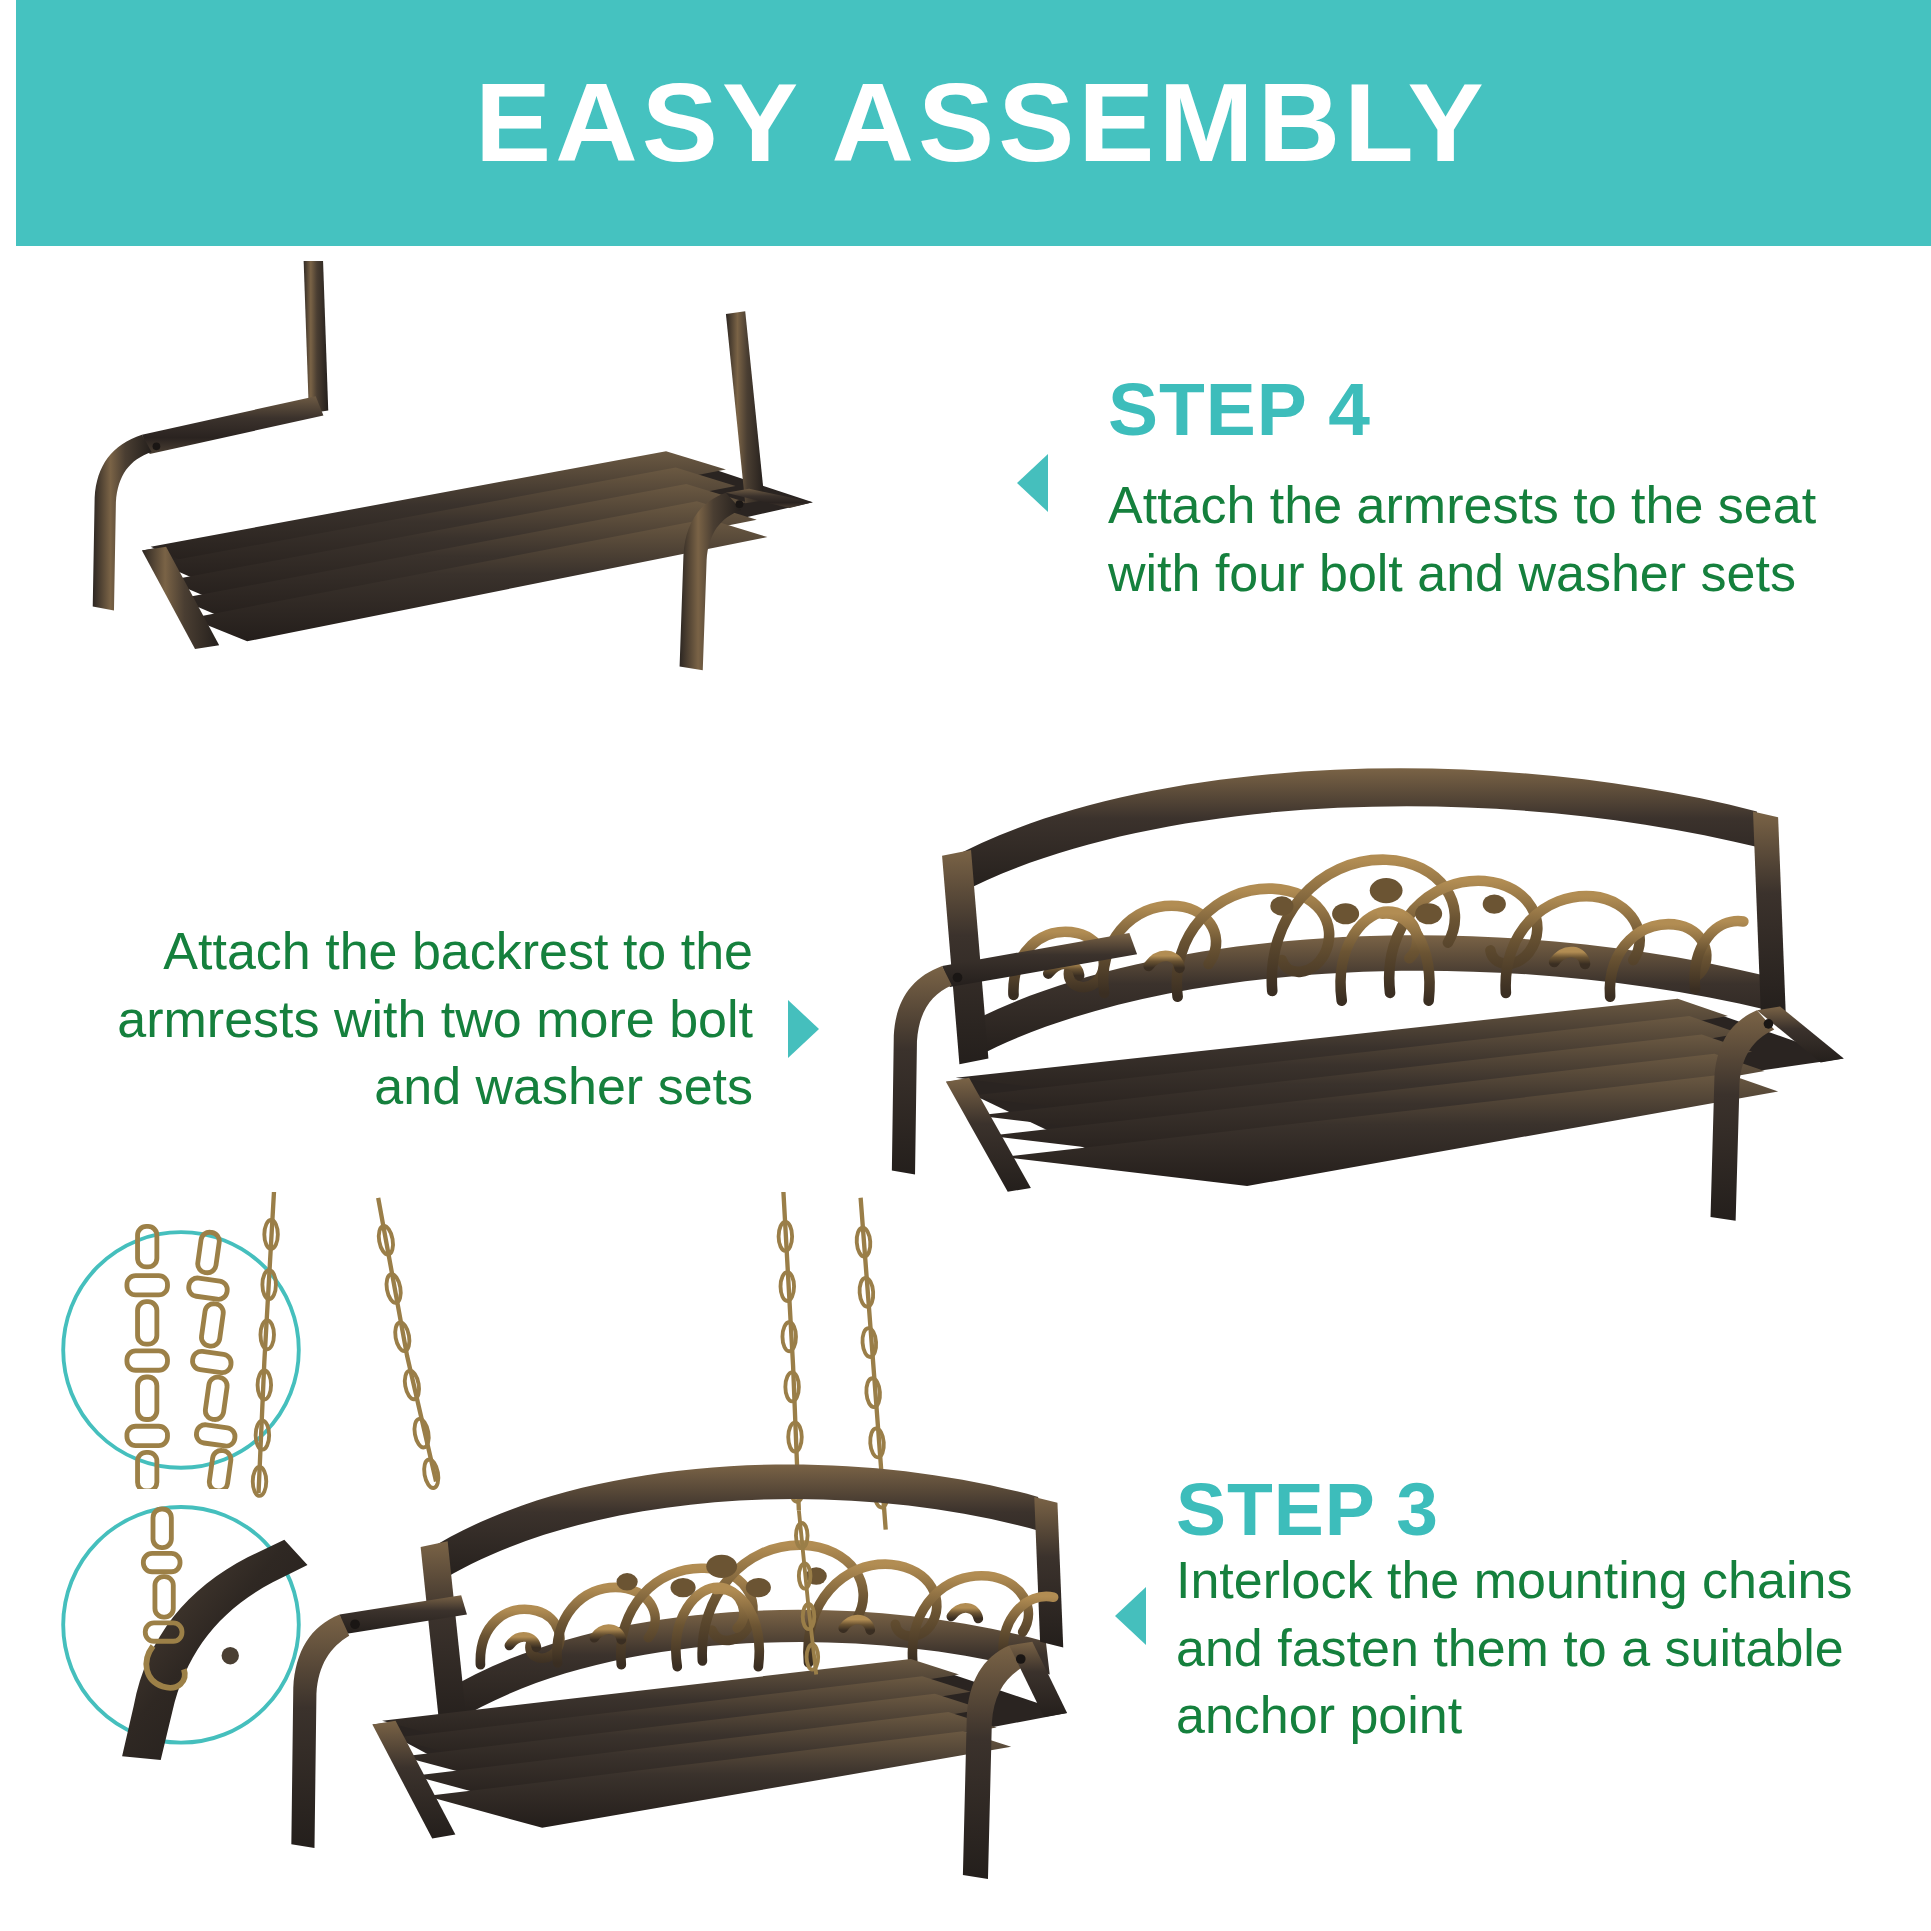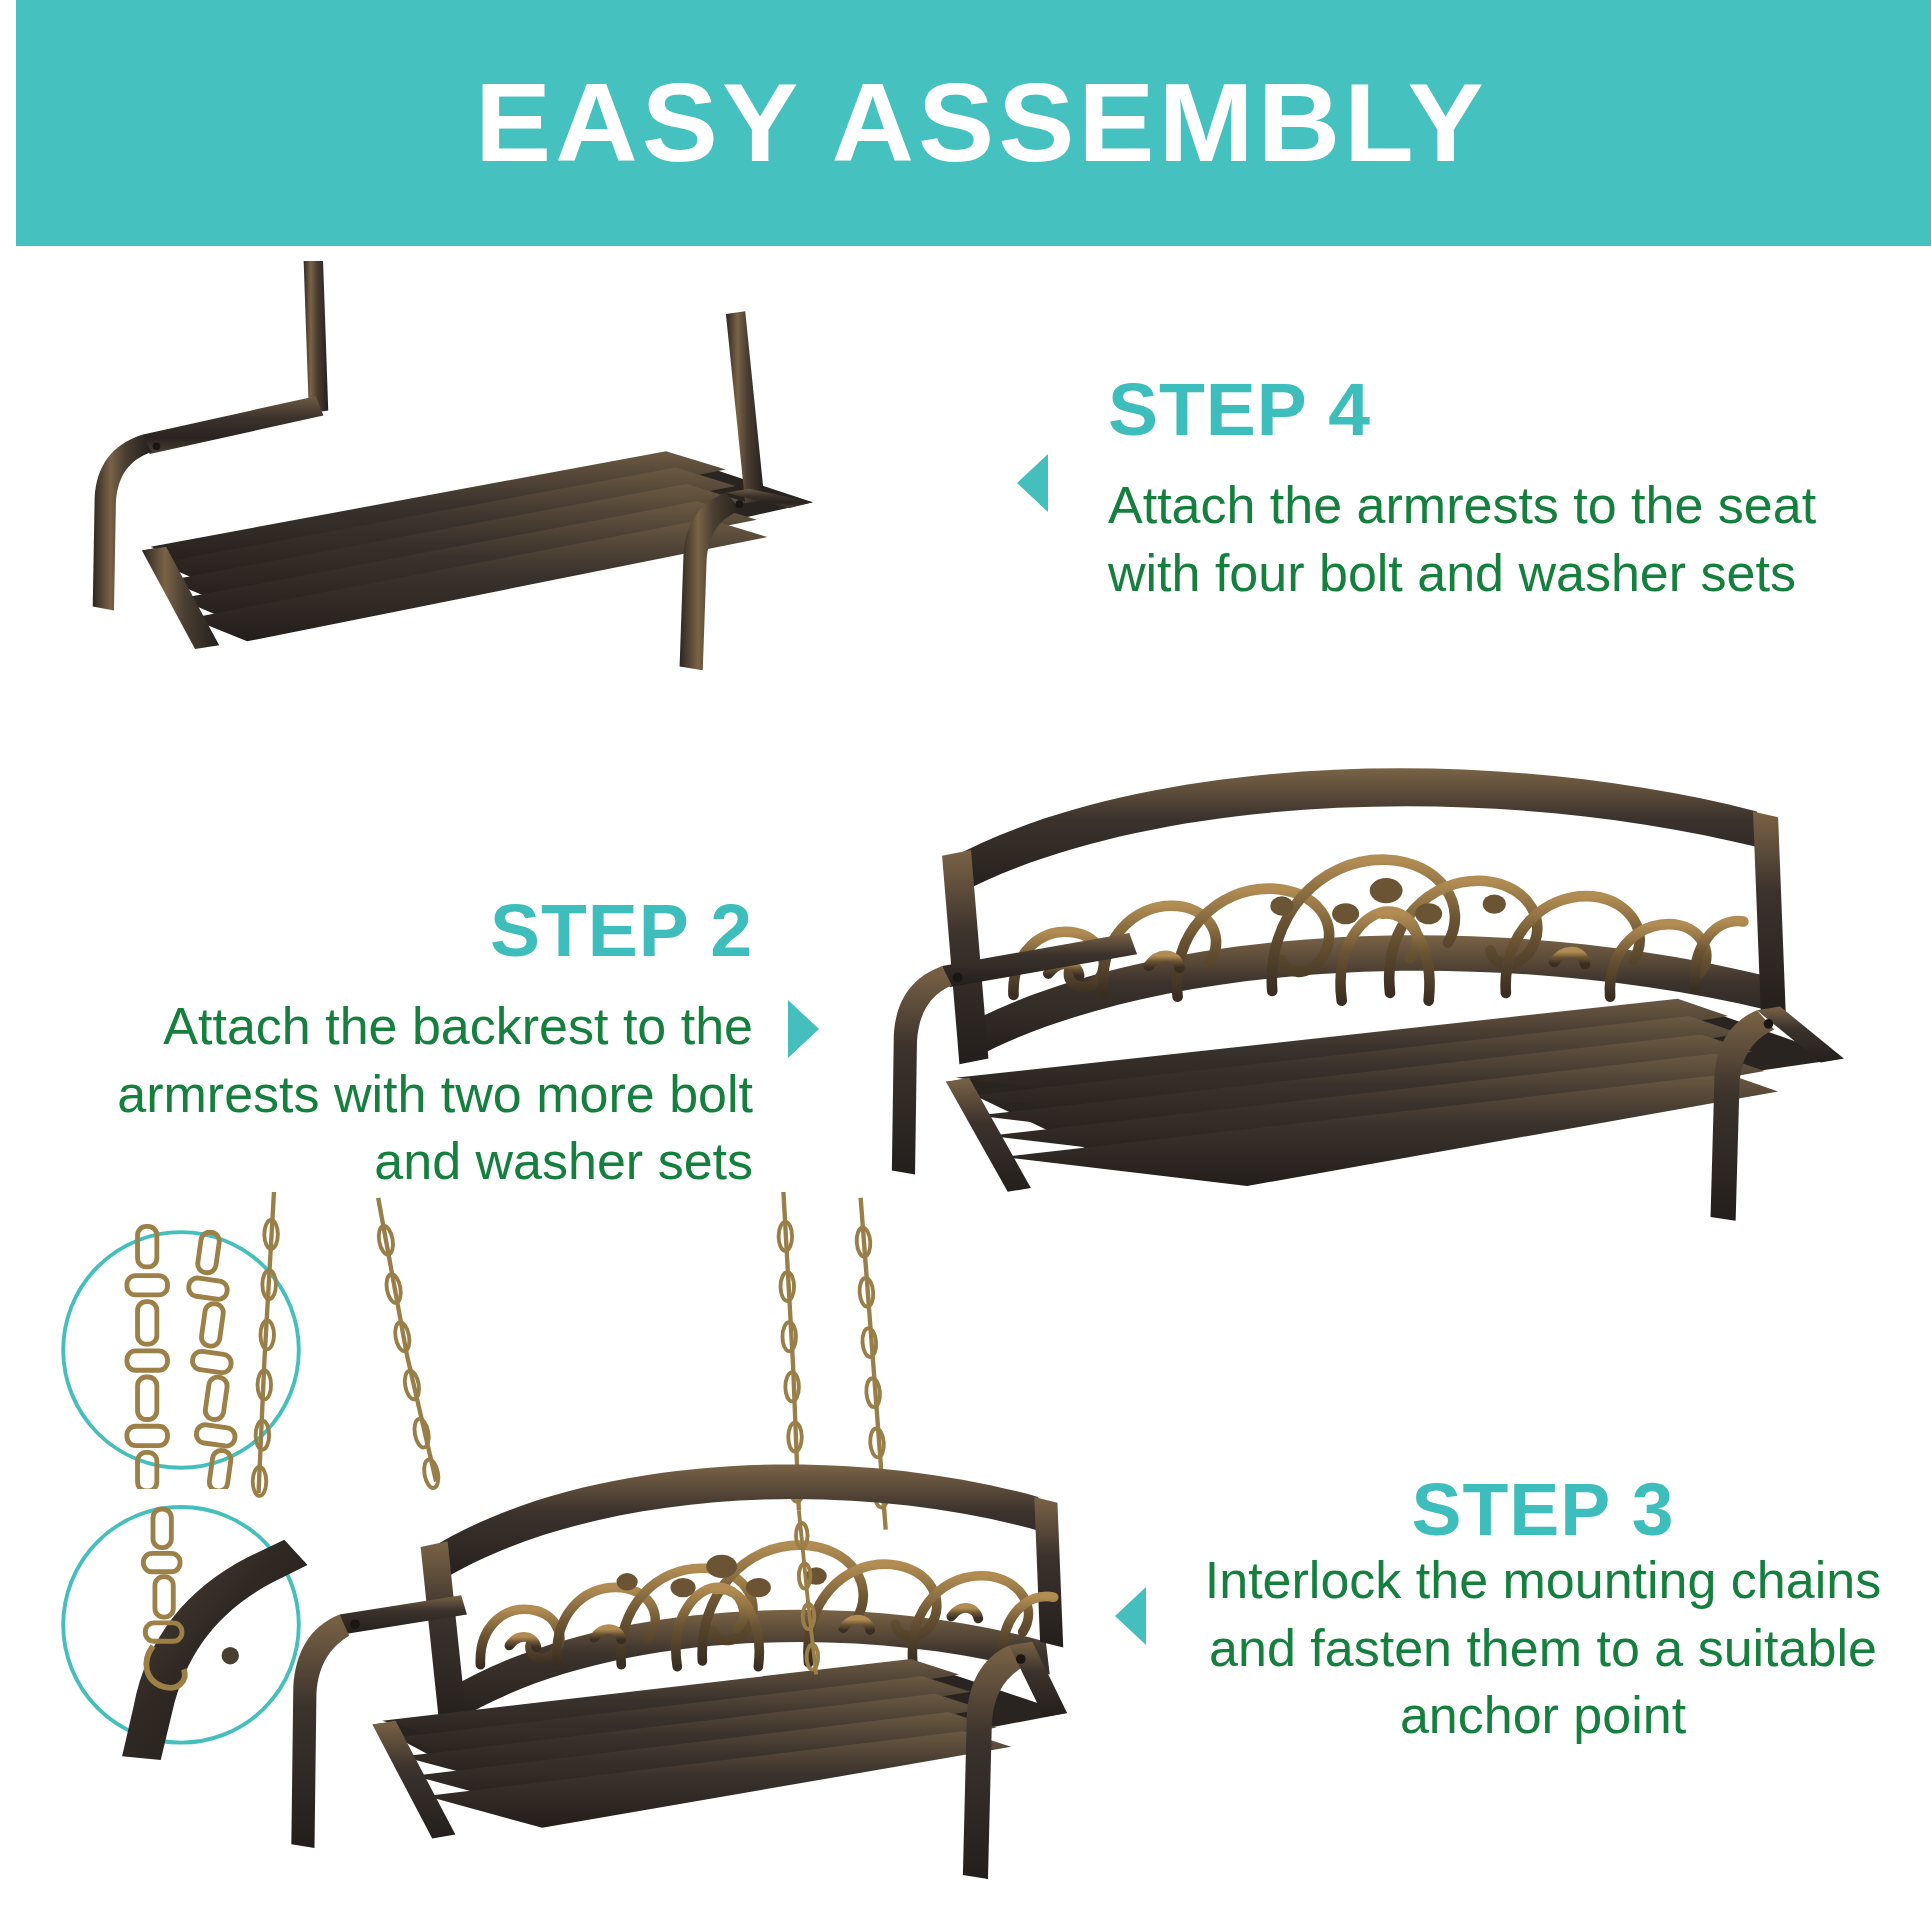--- a/index.html
+++ b/index.html
@@ -26,21 +26,21 @@
     color:#15803d; font-size:52px; line-height:1.30; font-weight:300;
     font-family:"Liberation Sans", sans-serif; letter-spacing:0px;
   }
 
   #step1-block{ position:absolute; left:1108px; top:372px; width:772px; text-align:left; }
   #step1-block .step-body{ margin-top:25px; }
 
   #step2-block{ position:absolute; left:58px; top:893px; width:695px; text-align:right; }
   #step2-block .step-body{ margin-top:25px; }
 
-  #step3-block{ position:absolute; left:1176px; top:1472px; width:734px; text-align:center; }
+  #step3-block{ position:absolute; left:1176px; top:1472px; width:734px; text-align:left; }
   #step3-block .step-body{ }
 
   
   .arrow{ position:absolute; width:0; height:0; }
   .arrow-left{
     border-top:29px solid transparent; border-bottom:29px solid transparent;
     border-right:31px solid #45BFBD;
   }
   .arrow-right{
     border-top:29px solid transparent; border-bottom:29px solid transparent;
@@ -353,21 +353,20 @@
 <div class="arrow arrow-left" id="arrow-step1"></div>
 <div class="arrow arrow-right" id="arrow-step2"></div>
 <div class="arrow arrow-left" id="arrow-step3"></div>
 
 <div id="step1-block">
   <div class="step-head">STEP 4</div>
   <div class="step-body">Attach the armrests to the seat with four bolt and washer sets</div>
 </div>
 
 <div id="step2-block">
-  <div class="step-head">STEP 2</div>
   <div class="step-body">Attach the backrest to the armrests with two more bolt and washer sets</div>
 </div>
 
 <div id="step3-block">
   <div class="step-head">STEP 3</div>
   <div class="step-body">Interlock the mounting chains and fasten them to a suitable anchor point</div>
 </div>
 
 
 </body></html>

